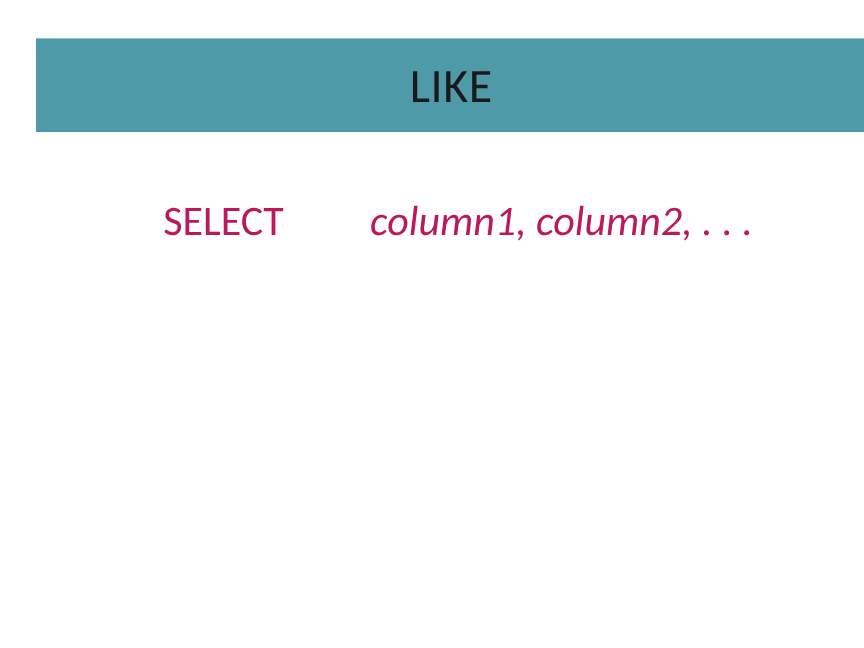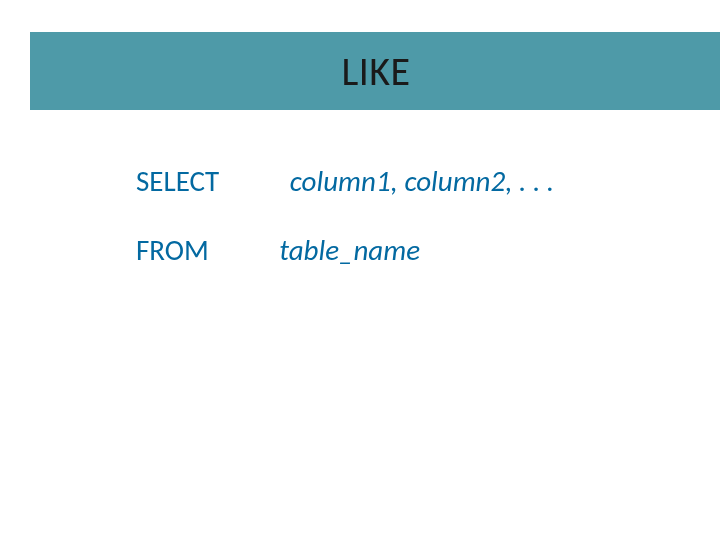--- a/index.html
+++ b/index.html
@@ -31,40 +31,35 @@
       font-weight: 400;
       letter-spacing: 0.5px;
     }
     .content {
       position: absolute;
       top: 115px;
       left: 72px;
       right: 40px;
     }
     .code-line {
-      font-size: 29px;
-      color: #0369a1;
+      font-size: 35px;
+      color: #be185d;
       line-height: 1.28;
       font-weight: 400;
     }
     .italic {
       font-style: italic;
     }
   </style>
 </head>
 <body>
 
 <div class="header-bar">
   <div class="title">LIKE</div>
 </div>
 
 <div class="content">
   <div class="code-line">
     <span>SELECT</span>
     <span> </span>
     <span class="italic">column1, column2, . . .</span>
   </div>
-  <div class="code-line">
-    <span>FROM</span>
-    <span> </span>
-    <span class="italic">table_name</span>
-  </div>
 </div>
 
 </body></html>

